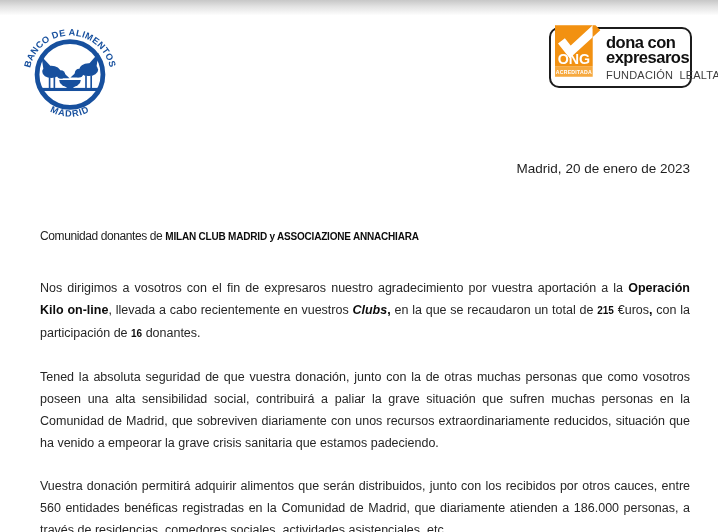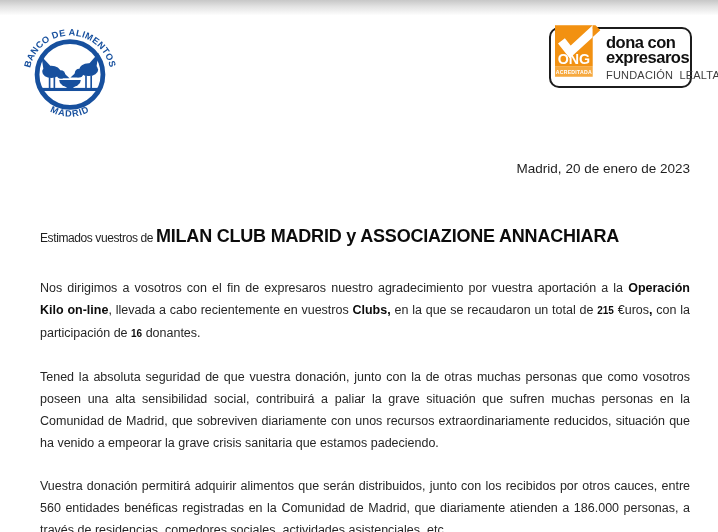--- a/index.html
+++ b/index.html
@@ -41,30 +41,30 @@
   
   .date-line {
     position: absolute; top: 161px; right: 28px;
     font-size: 13.5px; color: #1f1f1f;
   }
   .salutation {
     position: absolute; top: 226px; left: 40px; width: 650px;
     white-space: nowrap; color: #1f1f1f;
   }
   .salutation .prefix { font-size: 12px; letter-spacing: -0.4px; }
-  .salutation .names { font-size: 18px; font-weight: bold; letter-spacing: -0.2px; color: #0c0c0c; }
+  .salutation .names { font-size: 10px; font-weight: bold; letter-spacing: -0.2px; color: #0c0c0c; }
 
   .letter-body {
     position: absolute; top: 277px; left: 40px; width: 650px;
     font-size: 12.5px; line-height: 22px; color: #262626;
     text-align: justify;
   }
   .letter-body p { margin: 0 0 21px 0; }
   .letter-body .b  { font-weight: bold; color: #0c0c0c; }
-  .letter-body .i  { }
+  .letter-body .i  { font-style: italic; }
   .letter-body .big { font-size: 10px; }
 </style>
 </head>
 <body>
 
 <div class="page">
   <div class="top-shade"></div>
 
   <div class="logo">
     <svg viewBox="0 0 120 124">
@@ -129,21 +129,21 @@
     <div class="badge-right">
       <div class="badge-title">dona con</div>
       <div class="badge-title">expresaros</div>
       <div class="badge-sub">FUNDACIÓN LEALTAD</div>
     </div>
   </div>
 
   <div class="date-line">Madrid, 20 de enero de 2023</div>
 
   <div class="salutation">
-    <span class="prefix">Estimados vuestros de </span><span class="names">MILAN CLUB MADRID y ASSOCIAZIONE ANNACHIARA</span>
+    <span class="prefix">Comunidad donantes de </span><span class="names">MILAN CLUB MADRID y ASSOCIAZIONE ANNACHIARA</span>
   </div>
 
   <div class="letter-body">
       <p><span>Nos dirigimos a vosotros con el fin de expresaros nuestro agradecimiento por vuestra aportación a la </span><span class="b">Operación Kilo on-line</span><span>, llevada a cabo recientemente en vuestros </span><span class="b i">Clubs</span><span class="b">,</span><span> en la que se recaudaron un total de </span><span class="b big">215</span><span> €uros</span><span class="b">,</span><span> con la participación de </span><span class="b big">16</span><span> donantes.</span></p>
       <p><span>Tened la absoluta seguridad de que vuestra donación, junto con la de otras muchas personas que como vosotros poseen una alta sensibilidad social, contribuirá a paliar la grave situación que sufren muchas personas en la Comunidad de Madrid, que sobreviven diariamente con unos recursos extraordinariamente reducidos, situación que ha venido a empeorar la grave crisis sanitaria que estamos padeciendo.</span></p>
       <p><span>Vuestra donación permitirá adquirir alimentos que serán distribuidos, junto con los recibidos por otros cauces, entre 560 entidades benéficas registradas en la Comunidad de Madrid, que diariamente atienden a 186.000 personas, a través de residencias, comedores sociales, actividades asistenciales, etc.</span></p>
     </div>
 </div>
 
 </body></html>

